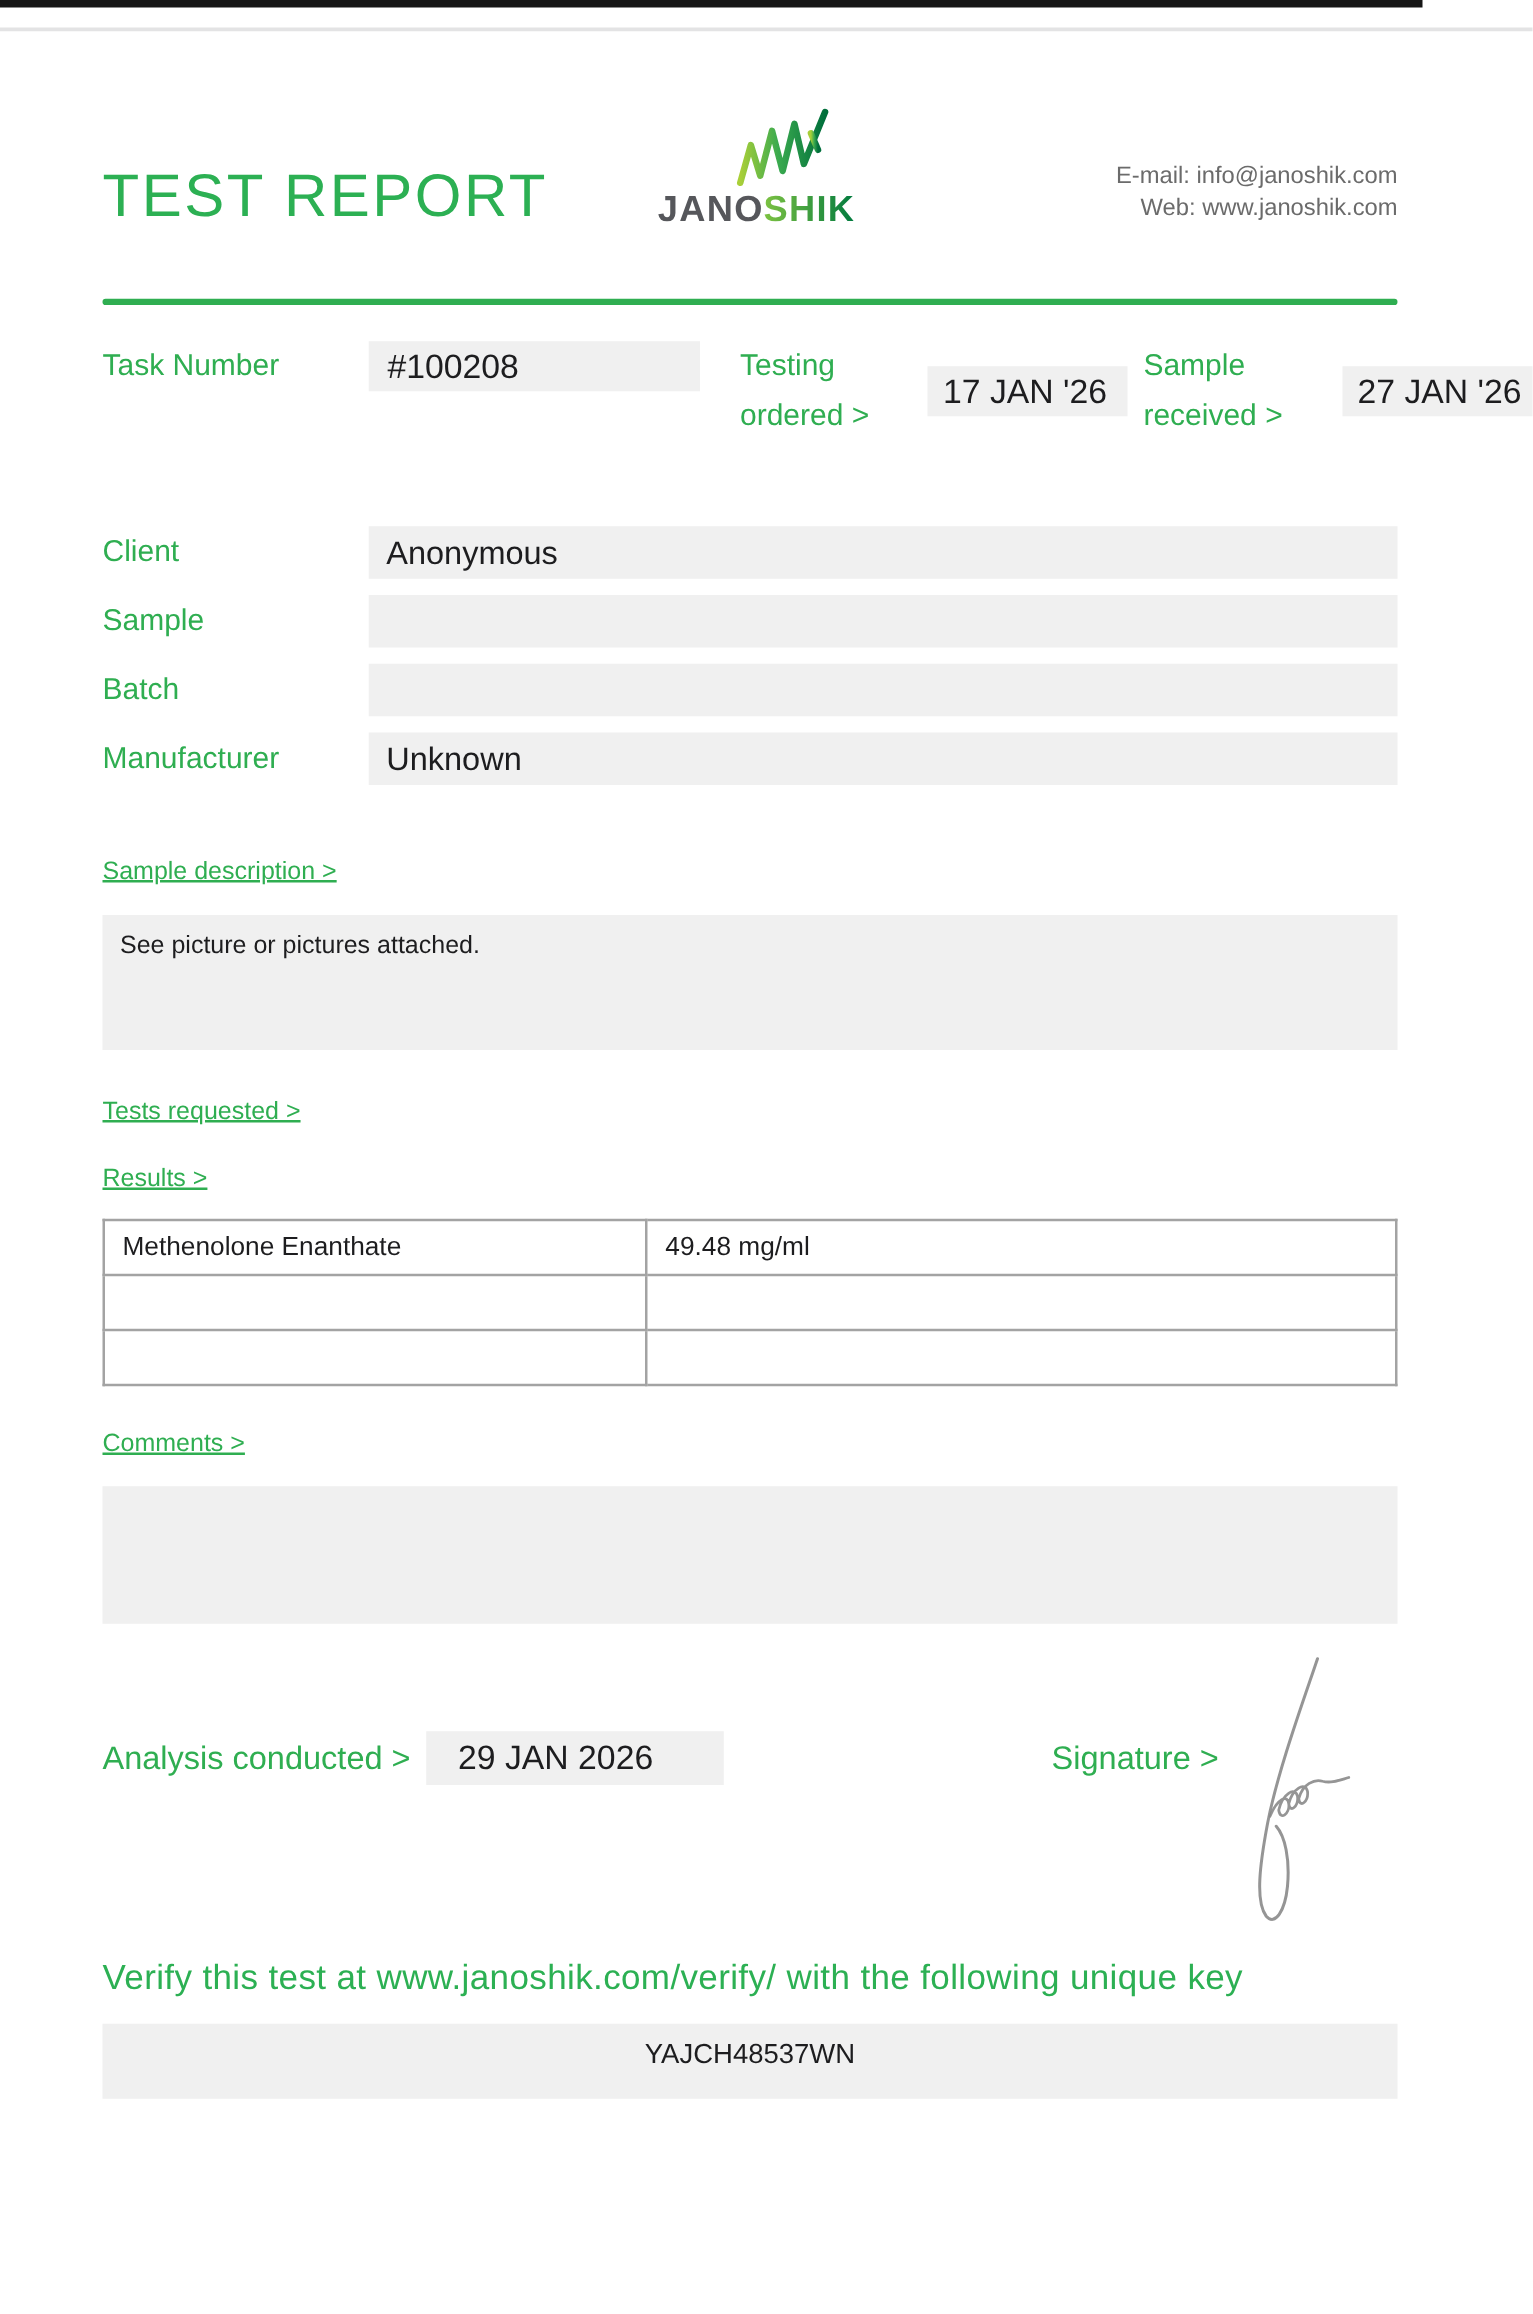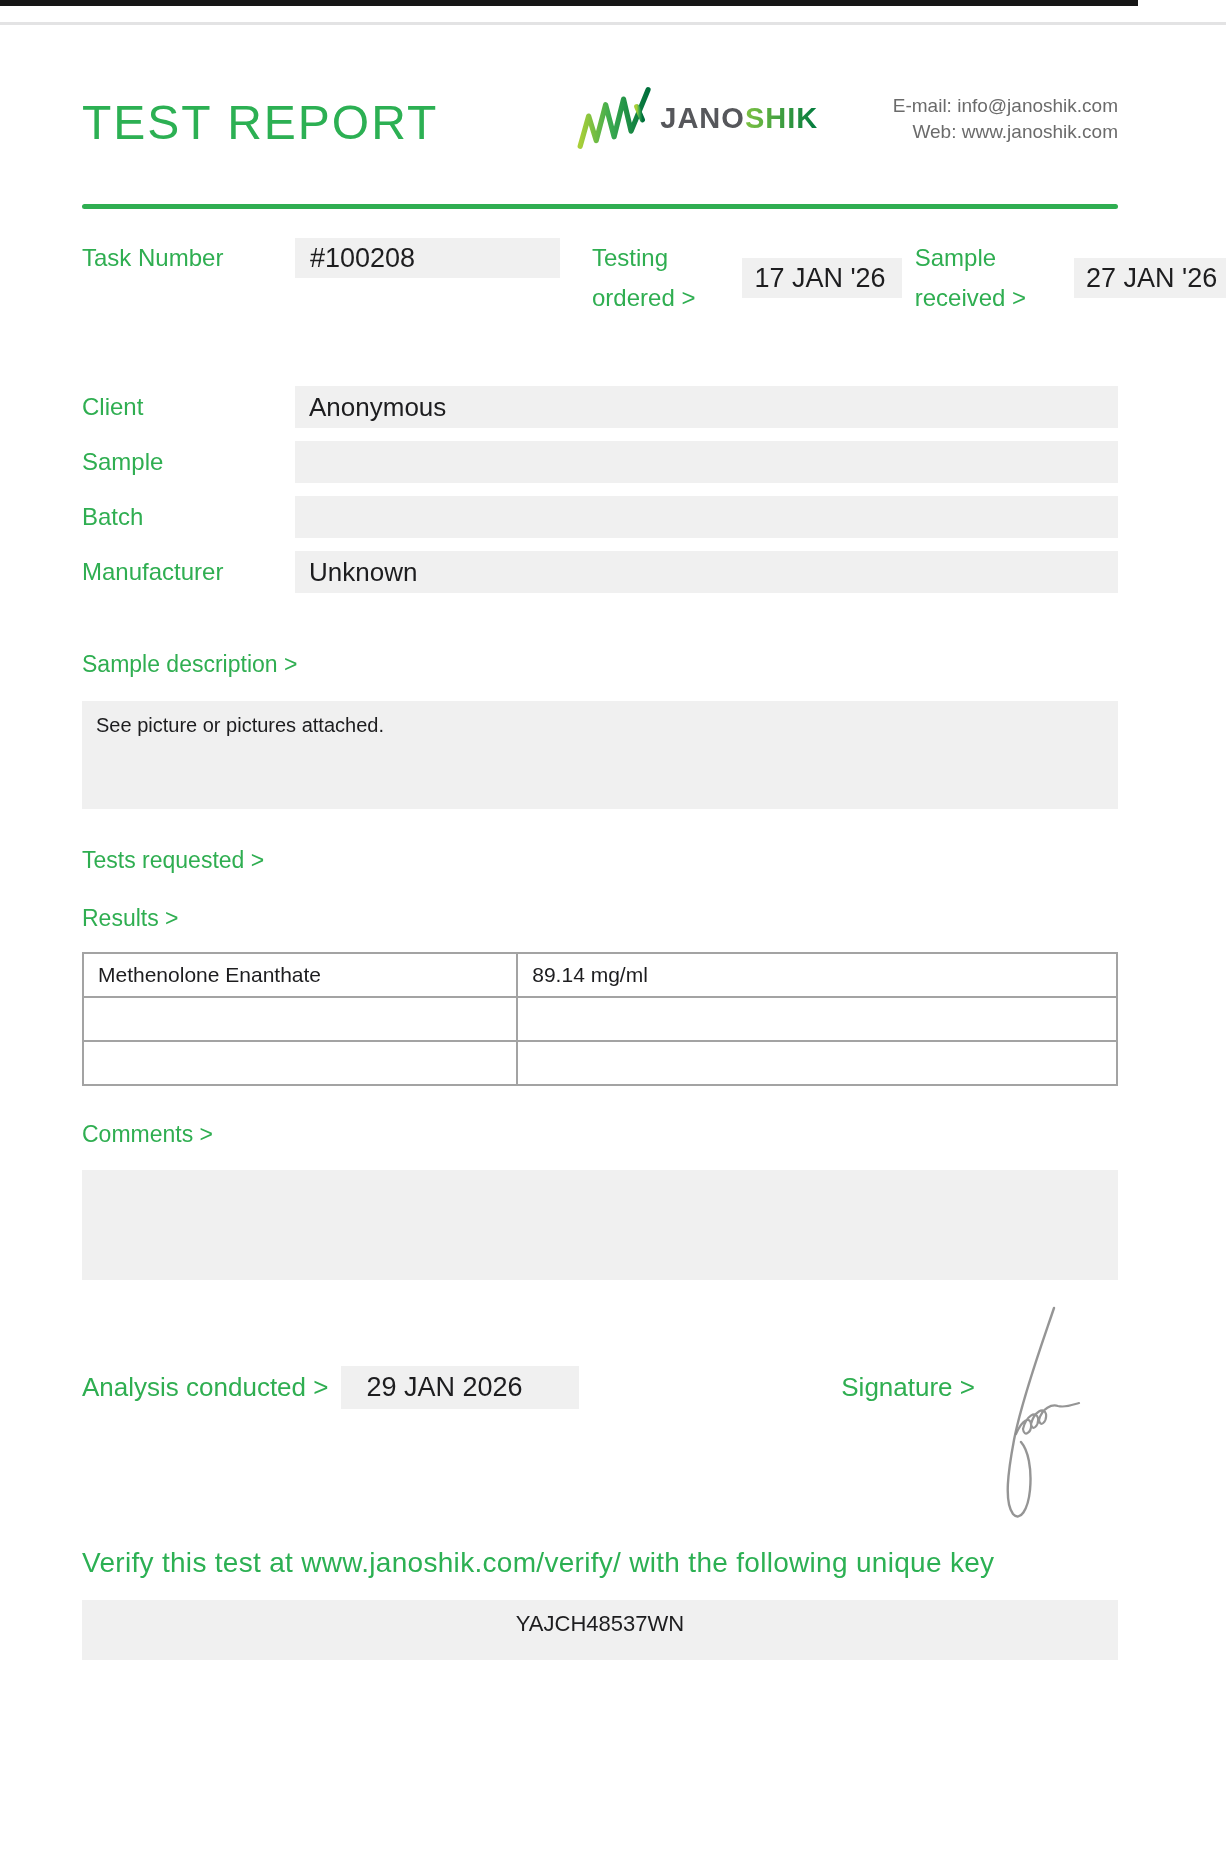--- a/index.html
+++ b/index.html
@@ -6,21 +6,21 @@
   html,body { width:1226px; height:1851px; background:#ffffff; overflow:hidden;
               font-family:"Liberation Sans", sans-serif; color:#1d1d1f; }
   .topbar { position:absolute; top:0; left:0; width:1138px; height:6px; background:#161616; }
   .top-divider { position:absolute; top:22px; left:0; width:1226px; height:3px; background:#e3e3e4; }
 
   .page { position:relative; width:1226px; padding:0 108px 0 82px; }
 
   
   .header { display:flex; align-items:flex-end; margin-top:84px; }
   .title { font-size:48px; font-weight:400; letter-spacing:2px; color:#2cb053; line-height:1.1; }
-  .logo { display:flex; align-items:center; margin-left:88px; }
+  .logo { display:flex; flex-direction:column; align-items:center; margin-left:88px; }
   .logo svg { display:block; margin-left:46px; }
   .logo-text { font-size:29px; font-weight:700; letter-spacing:1px; color:#56575b; margin-top:2px; }
   .logo-text .shik { background:linear-gradient(90deg,#7dc242,#007a3e);
                      -webkit-background-clip:text; background-clip:text; color:transparent; }
   .contact { margin-left:auto; text-align:right; font-size:19px; color:#6b6b6b; line-height:1.4; padding-bottom:4px; }
 
   .rule { height:5px; background:#2fae51; border-radius:3px; margin-top:54px; }
 
   
   .task-section { display:flex; margin-top:29px; }
@@ -32,21 +32,21 @@
   .date-row { display:flex; justify-content:flex-end; align-items:center; gap:14px; }
   .date-box { width:213px; height:40px; background:#f0f0f0; font-size:27px; line-height:40px; padding-left:12px; }
 
   
   .info-section { margin-top:68px; }
   .info-row { display:flex; align-items:flex-start; margin-bottom:13px; }
   .info-row .green-label { width:213px; line-height:42px; }
   .info-box { flex:1; height:42px; background:#f0f0f0; font-size:26px; line-height:42px; padding-left:14px; }
 
   
-  .section-heading { color:#2fae51; font-size:23px; font-weight:400; }
+  .section-heading { color:#2fae51; font-size:20px; font-weight:400;text-decoration:underline; }
   .h-desc { margin-top:58px; }
   .box-text { background:#f0f0f0; font-size:20px; padding:13px 0 0 14px; }
   .desc-box { margin-top:23px; height:108px; }
   .h-tests { margin-top:38px; }
   .tests-box { margin-top:24px; height:108px; }
 
   .h-results { margin-top:31px; }
   .results-table { width:100%; border-collapse:collapse; margin-top:20px; }
   .results-table td { border:2px solid #a3a3a3; height:44px; font-size:21px; padding-left:14px; }
   .results-table td.c1 { width:42%; }
@@ -136,21 +136,21 @@
   <div class="section-heading h-desc">Sample description &gt;</div>
   <div class="box-text desc-box">See picture or pictures attached.</div>
 
   <div class="section-heading h-tests">Tests requested &gt;</div>
 
   <div class="section-heading h-results">Results &gt;</div>
   <table class="results-table">
     <tbody>
       <tr>
         <td class="c1">Methenolone Enanthate</td>
-        <td>89.14 mg/ml</td>
+        <td>49.48 mg/ml</td>
       </tr>
       <tr>
         <td class="c1"></td>
         <td></td>
       </tr>
       <tr>
         <td class="c1"></td>
         <td></td>
       </tr>
     </tbody>

